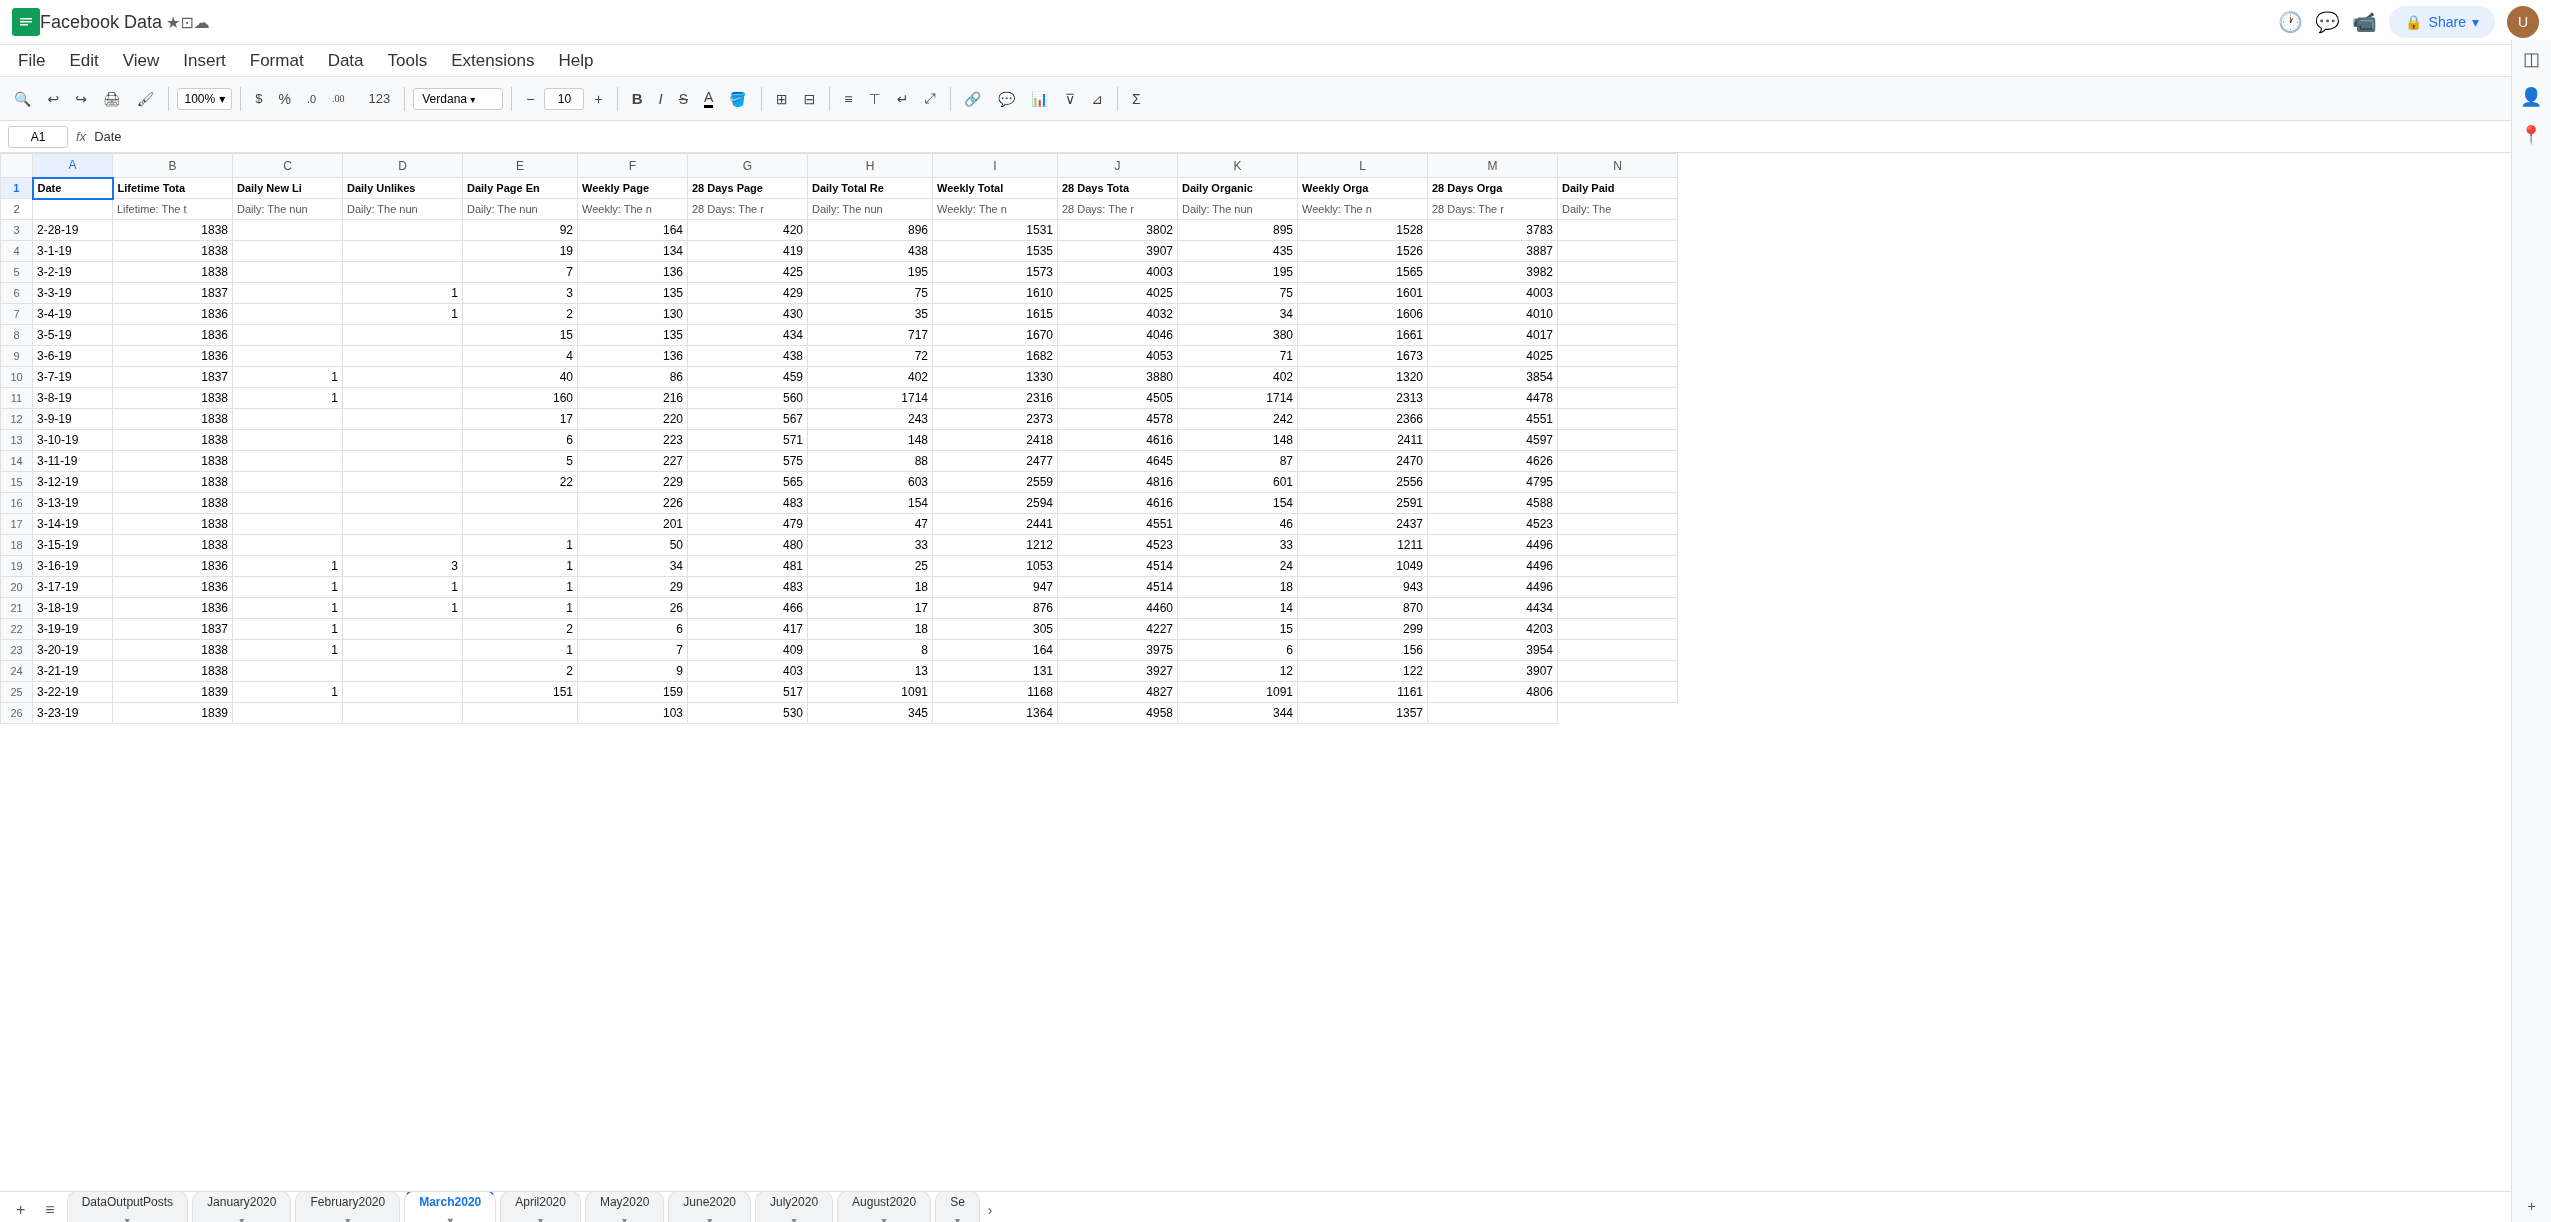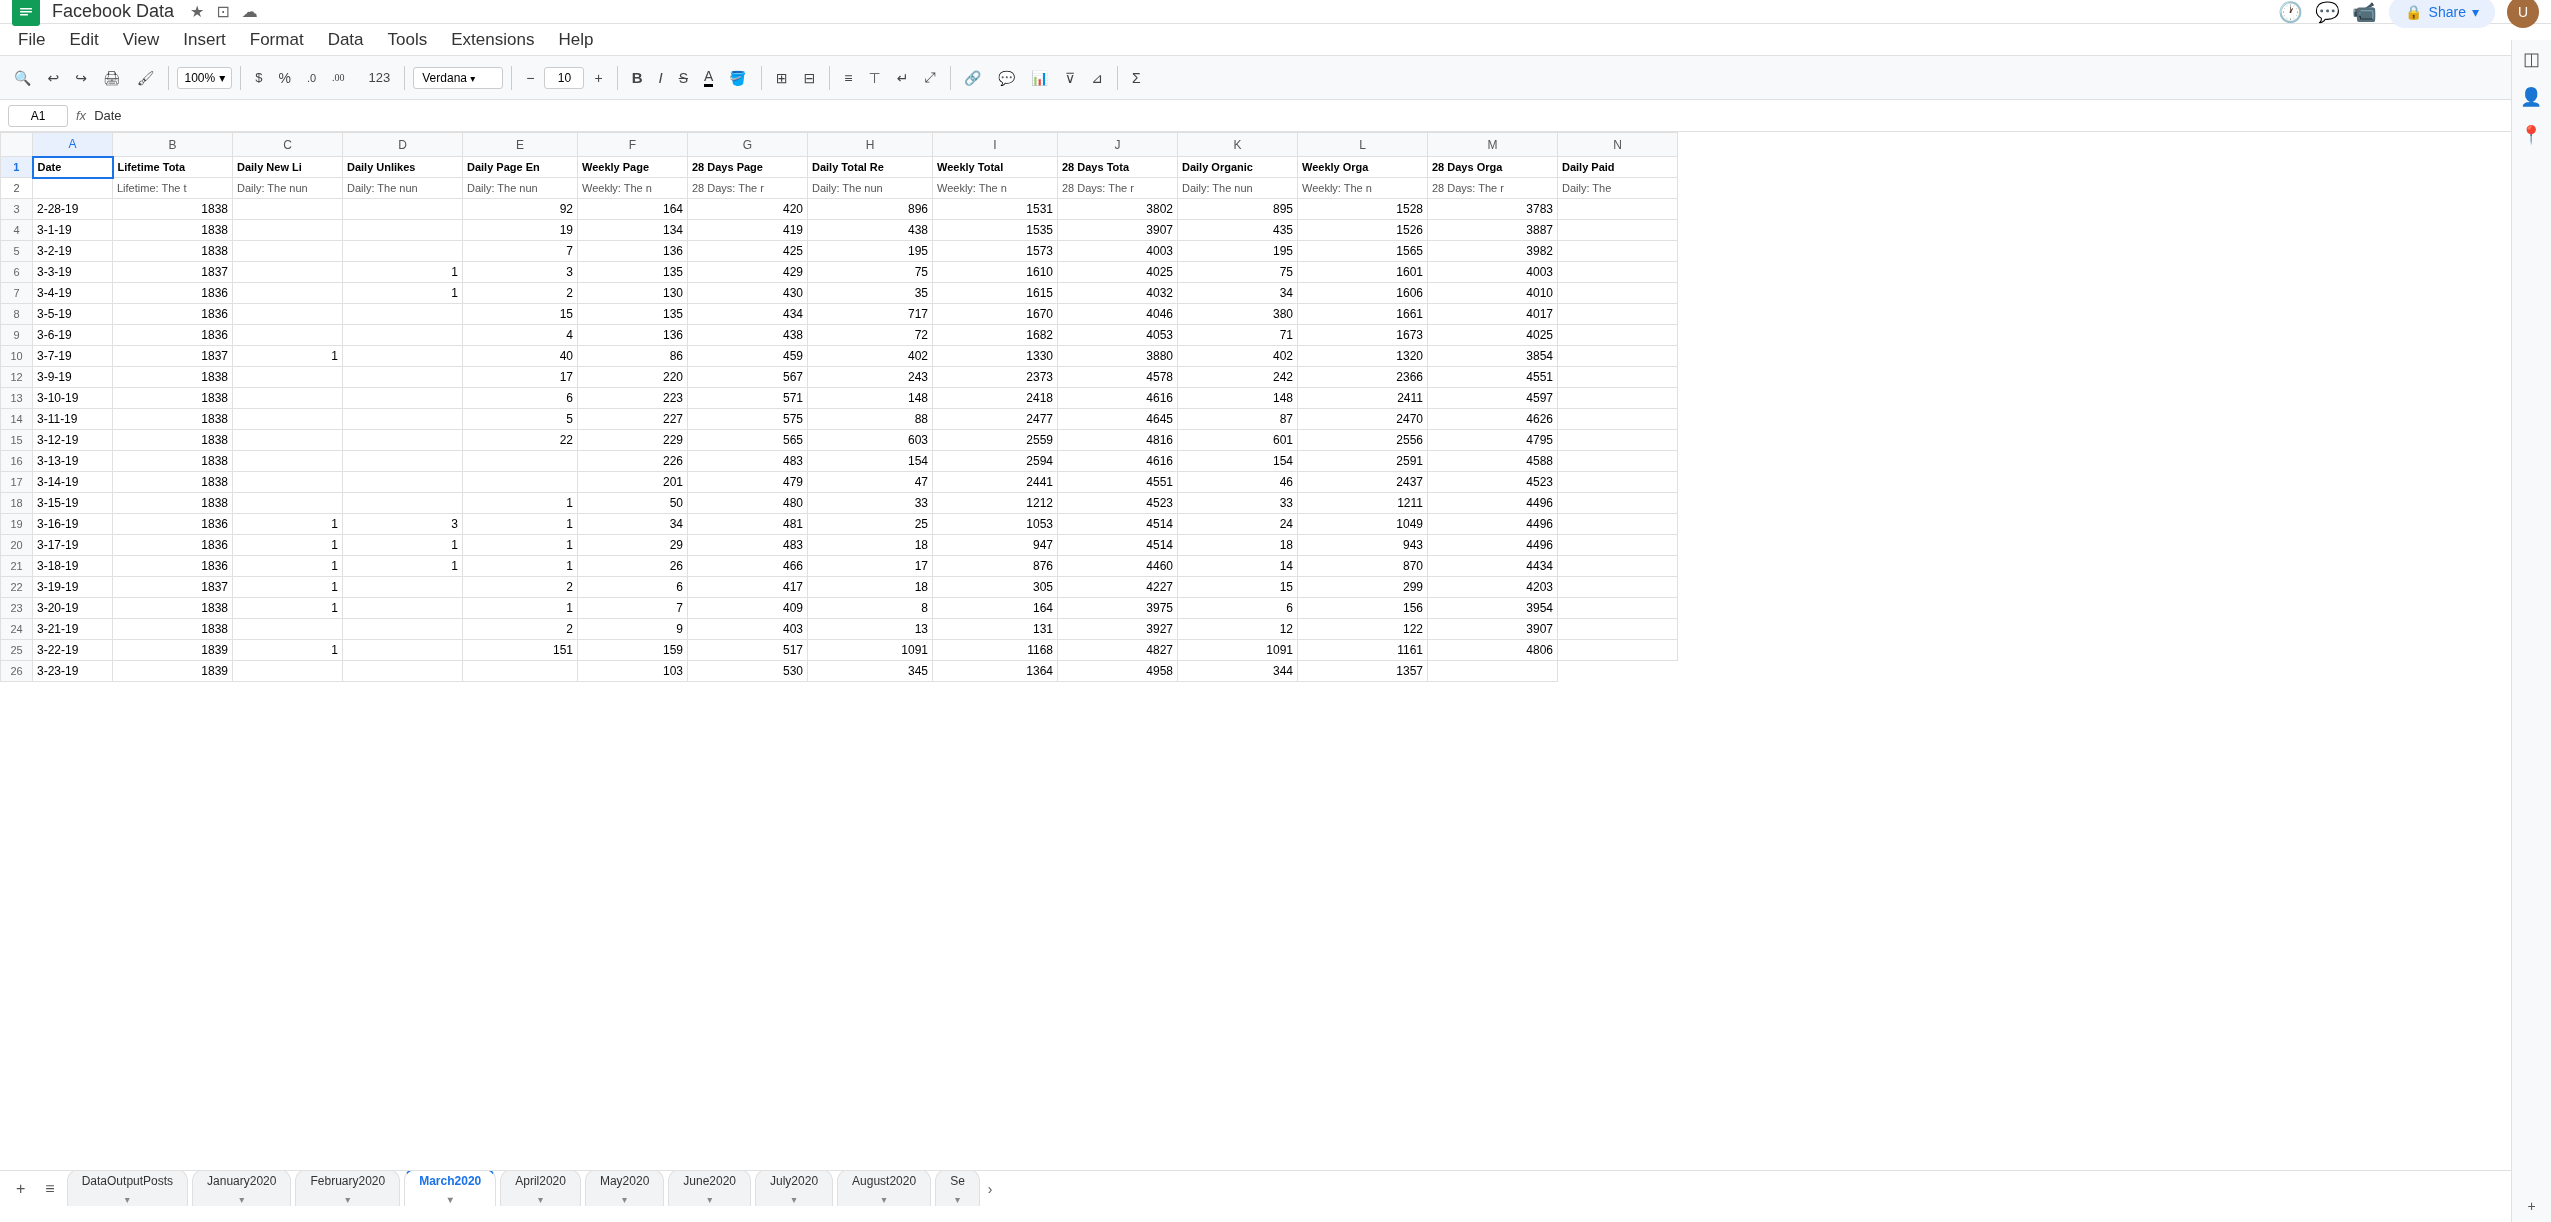--- a/index.html
+++ b/index.html
@@ -2,24 +2,24 @@
 <html><head>
   <meta charset="utf-8">
   <style>
     * { margin: 0; padding: 0; box-sizing: border-box; }
     body { font-family: Arial, sans-serif; background: #fff; font-size: 12px; overflow: hidden; width: 2551px; height: 1222px; }
 
     
     #top-bar {
       display: flex;
       align-items: center;
-      height: 24px;
+      height: 45px;
       background: #fff;
       padding: 5px 12px;
-      gap: 12px;
+      gap: 0;
       border-bottom: 1px solid #e0e0e0;
     }
     #app-icon {
       width: 28px; height: 28px;
       background: #0f9d58;
       border-radius: 3px;
       display: flex; align-items: center; justify-content: center;
       color: #fff; font-size: 14px; font-weight: bold;
     }
     #doc-title { font-size: 18px; color: #333; font-weight: 400; margin-right: 4px; }
@@ -545,20 +545,37 @@
             <td class="num">459</td>
             <td class="num">402</td>
             <td class="num">1330</td>
             <td class="num">3880</td>
             <td class="num">402</td>
             <td class="num">1320</td>
             <td class="num">3854</td>
             <td></td>
           </tr>
           <tr>
+            <td class="row-header">11</td>
+            <td class="date-cell">3-8-19</td>
+            <td class="num">1838</td>
+            <td class="num">1</td>
+            <td></td>
+            <td class="num">160</td>
+            <td class="num">216</td>
+            <td class="num">560</td>
+            <td class="num">1714</td>
+            <td class="num">2316</td>
+            <td class="num">4505</td>
+            <td class="num">1714</td>
+            <td class="num">2313</td>
+            <td class="num">4478</td>
+            <td></td>
+          </tr>
+          <tr>
             <td class="row-header">12</td>
             <td class="date-cell">3-9-19</td>
             <td class="num">1838</td>
             <td></td>
             <td></td>
             <td class="num">17</td>
             <td class="num">220</td>
             <td class="num">567</td>
             <td class="num">243</td>
             <td class="num">2373</td>

